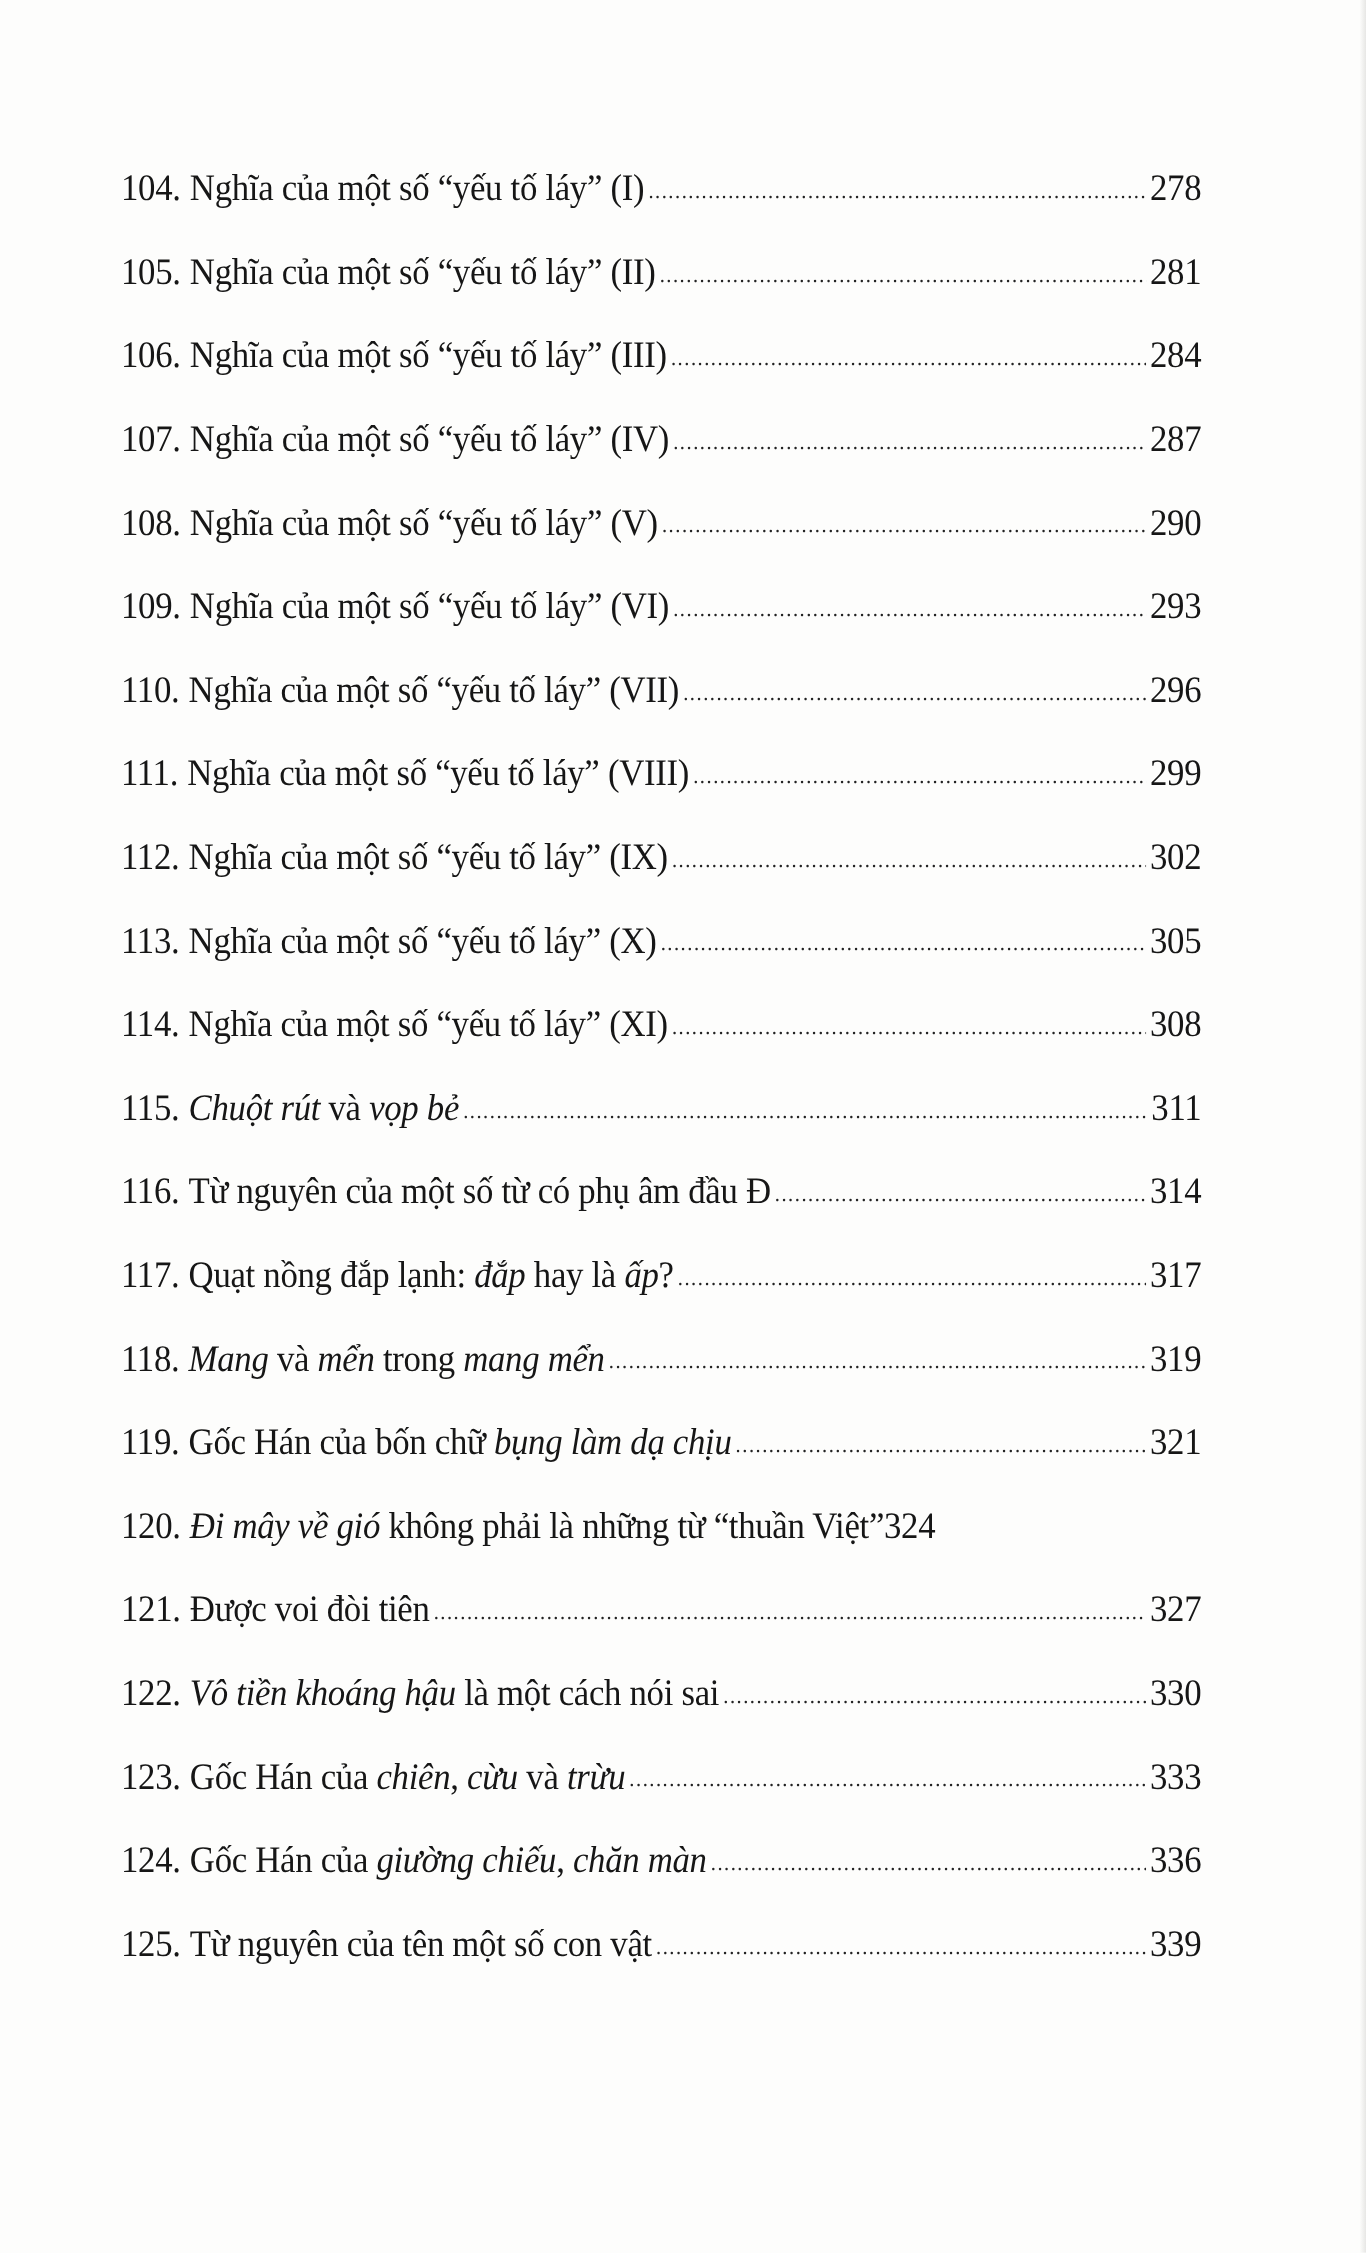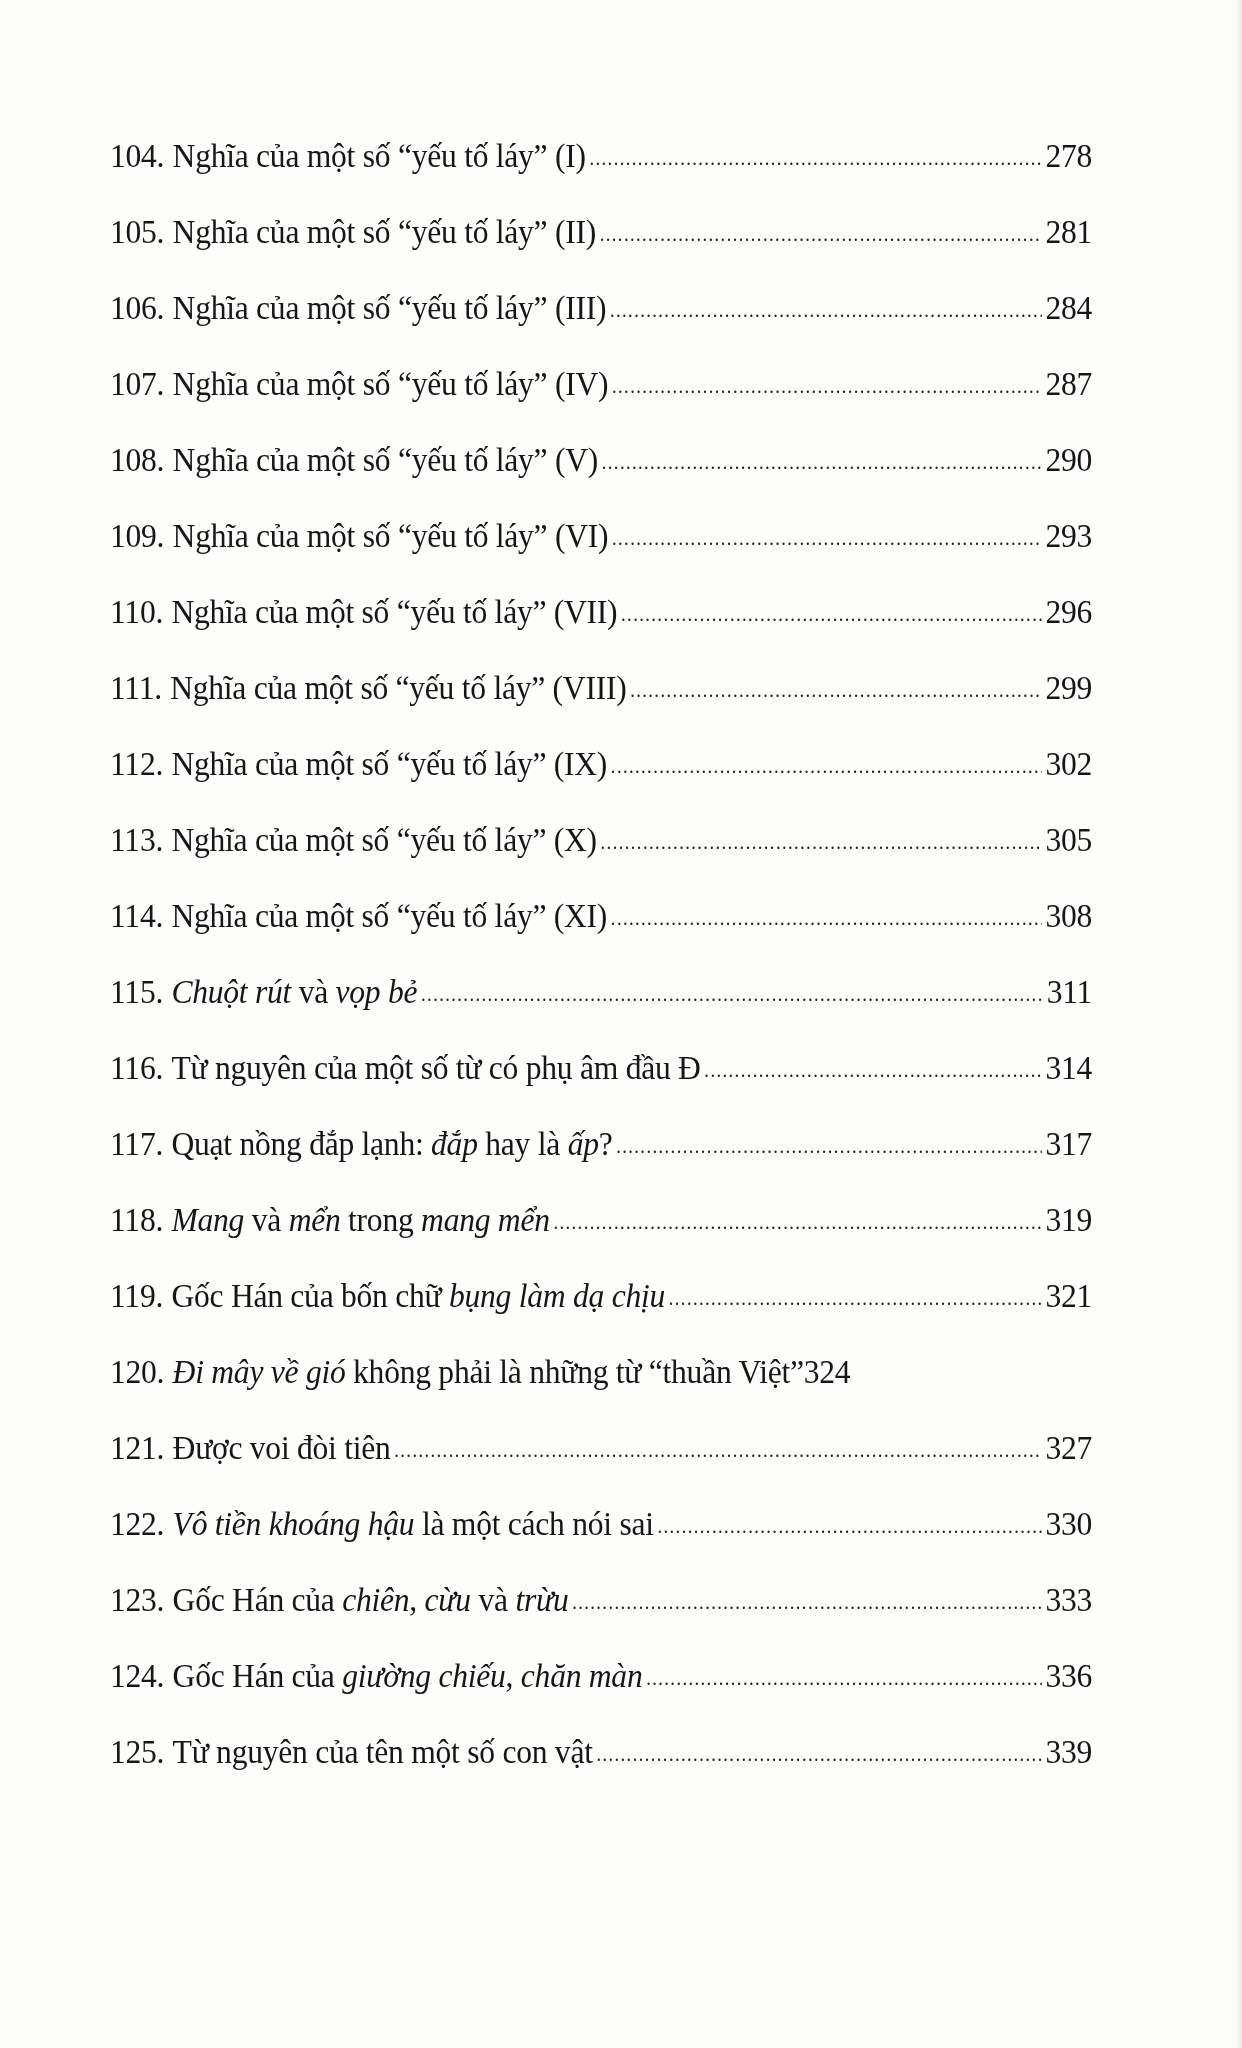--- a/index.html
+++ b/index.html
@@ -8,21 +8,21 @@
     background: #fdfdfc;
     font-family: "Liberation Serif", "DejaVu Serif", serif;
     color: #161616;
     position: relative;
   }
   .page-edge {
     position: absolute; top: 0; right: 0; width: 6px; height: 2048px;
     background: linear-gradient(to right, #fdfdfc, #e6e6e4);
   }
   .toc {
-    position: absolute; left: 110px; top: 118px; width: 982px;
+    position: absolute; left: 110px; top: 134px; width: 982px;
   }
   .toc-row {
     display: flex; align-items: baseline;
     height: 76px; line-height: 76px;
     font-size: 34px;
     letter-spacing: -0.3px;
     transform: scaleX(0.93); transform-origin: left center;
     width: 1056px;
   }
   .num { white-space: nowrap; }

